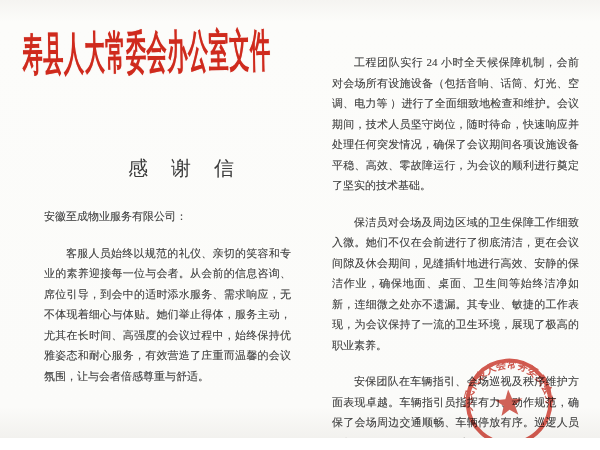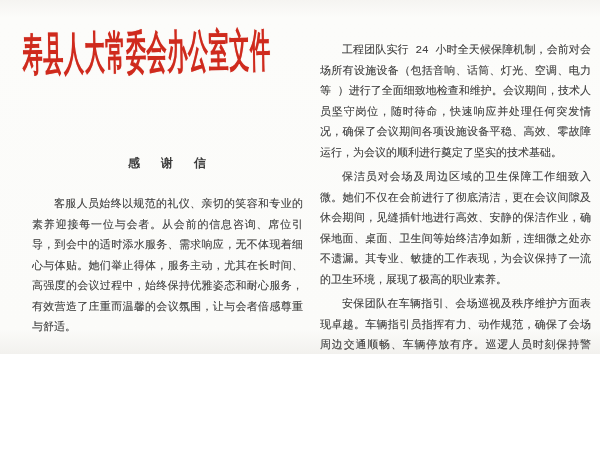--- a/index.html
+++ b/index.html
@@ -1,18 +1,18 @@
 <!DOCTYPE html>
 <html><head>
 <meta charset="utf-8">
 <style>
   html,body { margin:0; padding:0; }
   .page {
     position:relative;
-    width:600px; height:354px;
+    width:600px; height:438px;
     background: linear-gradient(180deg,#f5f4f1 0%,#fcfcfa 5%,#fbfbf9 93%,#f2f1ee 100%);
     overflow:hidden;
     font-family:"Liberation Serif","DejaVu Serif",serif;
   }
   .doc-header {
     position:absolute; left:22px; top:26px;
     transform:rotate(-1deg);
     transform-origin:left top;
     white-space:nowrap;
   }
@@ -20,34 +20,33 @@
     display:inline-block;
     font-size:43px; font-weight:bold;
     color:#cf2a1d;
     letter-spacing:1px;
     transform:scaleX(0.47) scaleY(1.05);
     transform-origin:left center;
     text-shadow:0 0 1px rgba(207,42,29,.55);
   }
   .letter-title {
     position:absolute; left:128px; top:155px;
-    font-size:12px; font-weight:bold;
+    font-size:20px; font-weight:normal;
     letter-spacing:9px; color:#3a3a3a;
     white-space:nowrap;
   }
   .col { position:absolute; width:279px; }
   .col-left  { left:28px;  top:190px; }
   .col-right { left:316px; top:36px; }
   .col p {
-    margin:4px;
+    margin:16px;
     font-size:11px; line-height:20.5px;
     text-align:justify;
     color:#474747;
     text-shadow:0 0 .4px rgba(60,60,60,.45);
-    font-family:Liberation Mono, monospace;
   }
   .col p.indent { text-indent:2em; }
   .sign-block {
     position:absolute; left:430px; top:391px; width:150px;
     text-align:center;
   }
   .sign-block .signature {
     font-size:10.5px; color:#4a4a4a; letter-spacing:1px;
     text-shadow:0 0 .4px rgba(60,60,60,.45);
   }
@@ -70,20 +69,21 @@
 
 <div class="page">
 
   <div class="doc-header">
     <span>寿县人大常委会办公室文件</span>
   </div>
 
   <div class="letter-title">感 谢 信</div>
 
   <div class="col col-left">
+    <p>安徽至成物业服务有限公司：</p>
     <p class="indent">客服人员始终以规范的礼仪、亲切的笑容和专业的素养迎接每一位与会者。从会前的信息咨询、席位引导，到会中的适时添水服务、需求响应，无不体现着细心与体贴。她们举止得体，服务主动，尤其在长时间、高强度的会议过程中，始终保持优雅姿态和耐心服务，有效营造了庄重而温馨的会议氛围，让与会者倍感尊重与舒适。</p>
   </div>
 
   <div class="col col-right">
     <p class="indent">工程团队实行 24 小时全天候保障机制，会前对会场所有设施设备（包括音响、话筒、灯光、空调、电力等 ）进行了全面细致地检查和维护。会议期间，技术人员坚守岗位，随时待命，快速响应并处理任何突发情况，确保了会议期间各项设施设备平稳、高效、零故障运行，为会议的顺利进行奠定了坚实的技术基础。</p>
     <p class="indent">保洁员对会场及周边区域的卫生保障工作细致入微。她们不仅在会前进行了彻底清洁，更在会议间隙及休会期间，见缝插针地进行高效、安静的保洁作业，确保地面、桌面、卫生间等始终洁净如新，连细微之处亦不遗漏。其专业、敏捷的工作表现，为会议保持了一流的卫生环境，展现了极高的职业素养。</p>
     <p class="indent">安保团队在车辆指引、会场巡视及秩序维护方面表现卓越。车辆指引员指挥有力、动作规范，确保了会场周边交通顺畅、车辆停放有序。巡逻人员时刻保持警惕，加强了对重点区域的巡查频次与力度，有效维护了会场内外的秩序与安全。他们的严谨作风和专业能力，为会议构筑了可靠的安全屏障。</p>
     <p class="indent">在此，谨对贵公司及全体参与服务的所有工作人员提出特别表扬！感谢你们的辛勤付出与卓越贡献！期待未来能与贵公司继续携手并进，共创美好工作环境。</p>
   </div>
 

